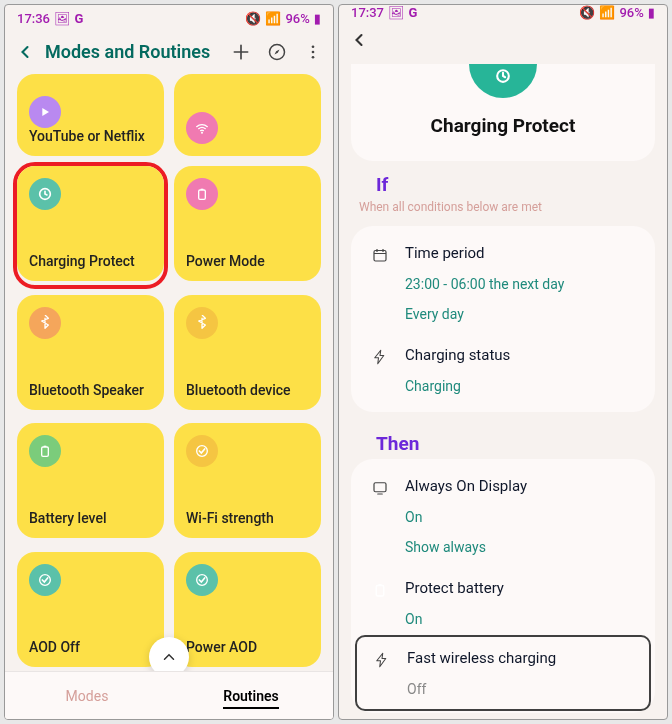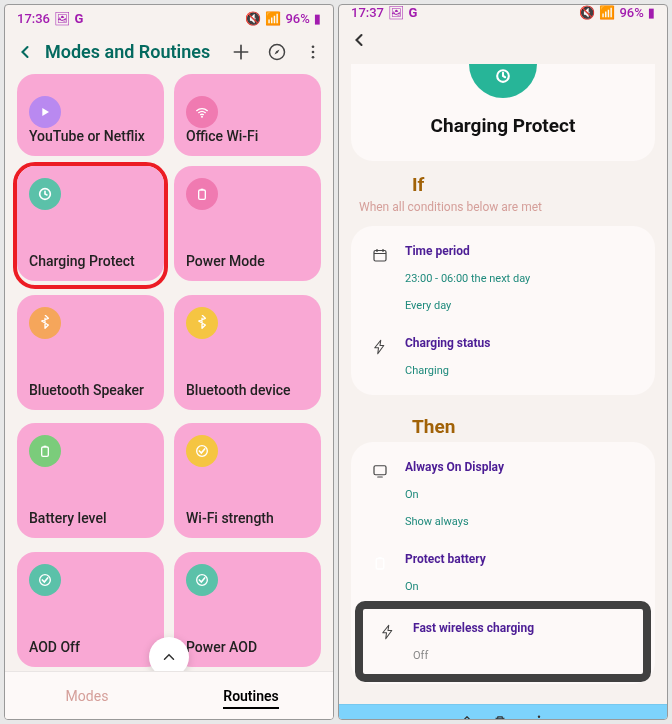--- a/index.html
+++ b/index.html
@@ -50,21 +50,21 @@
     .icon-btn.teal { color: #046a5f; }
     .grid {
       flex: 1;
       overflow-y: auto;
       padding: 2px 12px 0;
       display: grid;
       grid-template-columns: 1fr 1fr;
       gap: 10px;
     }
     .card {
-      background: #f9a8d4;
+      background: #fde047;
       border-radius: 18px;
       padding: 12px;
       height: 115px;
       display: flex;
       flex-direction: column;
       justify-content: space-between;
     }
     .card.halftop { height: auto; padding-top: 0; min-height: 78px; justify-content: flex-end; }
     .card-icon {
       width: 32px;
@@ -133,52 +133,51 @@
       margin: -24px auto 16px;
       display: flex;
       align-items: flex-start;
       justify-content: center;
       padding-top: 2px;
     }
     .hero-title { font-size: 19px; font-weight: 700; color: #111; }
     .section-title {
       font-size: 19px;
       font-weight: 700;
-      color: #a16207;
+      color: #6d28d9;
       padding: 0 37px 4px;
-      margin-left: 36px;
     }
     .section-sub {
       font-size: 12px;
       color: #d59f9a;
       padding: 0 20px 12px;
     }
     .list-card {
       background: #fdf9f8;
       border-radius: 22px;
       margin: 0 12px 20px;
       padding: 6px 4px;
     }
     .list-item {
       display: flex;
       align-items: flex-start;
       gap: 14px;
       padding: 12px 14px;
     }
-    .list-item.bordered { border: 8px solid #404040; border-radius: 10px; margin: -4px 0; }
+    .list-item.bordered { border: 2px solid #404040; border-radius: 10px; margin: -4px 0; }
     .li-icon {
       width: 22px;
       display: flex;
       justify-content: center;
       padding-top: 2px;
       color: #444;
     }
     .li-body { flex: 1; }
-    .li-title { font-size: 12px; color: #4c1d95; font-weight: 700; }
-    .li-sub { font-size: 11px; color: #1f8a7c; margin-top: 14px; }
+    .li-title { font-size: 15px; color: #0f172a; font-weight: 400; }
+    .li-sub { font-size: 14px; color: #1f8a7c; margin-top: 14px; }
     .li-sub.gray { color: #888; }
     .bottom-actions {
       display: flex;
       justify-content: center;
       padding: 8px 0 10px;
       border-top: 1px solid rgba(0,0,0,0.05);
       background: #7dd3fc;
       margin-top: auto;
       gap: 11px;
     }
@@ -248,21 +247,20 @@
         </div>
         <div class="card-label">YouTube or Netflix</div>
       </div>
       <div class="card halftop">
         <div class="card-icon" style="background:#f07ab1;margin-top:-22px">
           <svg viewBox="0 0 24 24">
             <path d="M4 10a12 12 0 0116 0M7 13a8 8 0 0110 0M10 16a4 4 0 014 0" stroke="white" stroke-width="2" fill="none" stroke-linecap="round"></path>
             <circle cx="12" cy="19" r="1.5" fill="white"></circle>
           </svg>
         </div>
-        <div class="card-label">Office Wi-Fi</div>
       </div>
       <div class="highlight-red">
         <div class="card">
           <div class="card-icon" style="background:#5bc1a9">
             <svg viewBox="0 0 24 24">
               <circle cx="12" cy="12" r="8" stroke="white" stroke-width="2.5" fill="none"></circle>
               <path d="M12 8v4l3 1.5" stroke="white" stroke-width="2.5" fill="none" stroke-linecap="round"></path>
             </svg>
           </div>
           <div class="card-label">Charging Protect</div>

